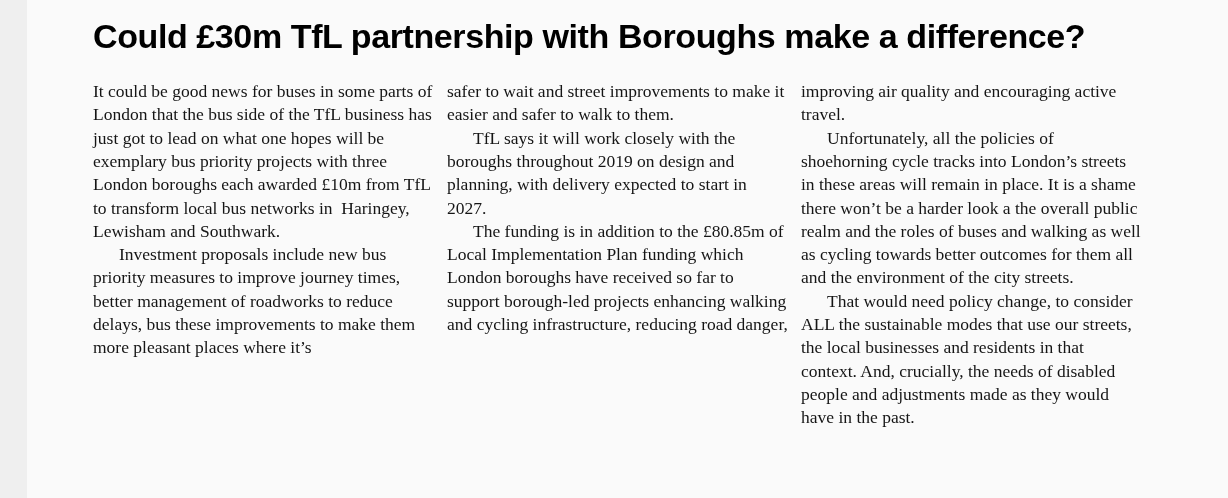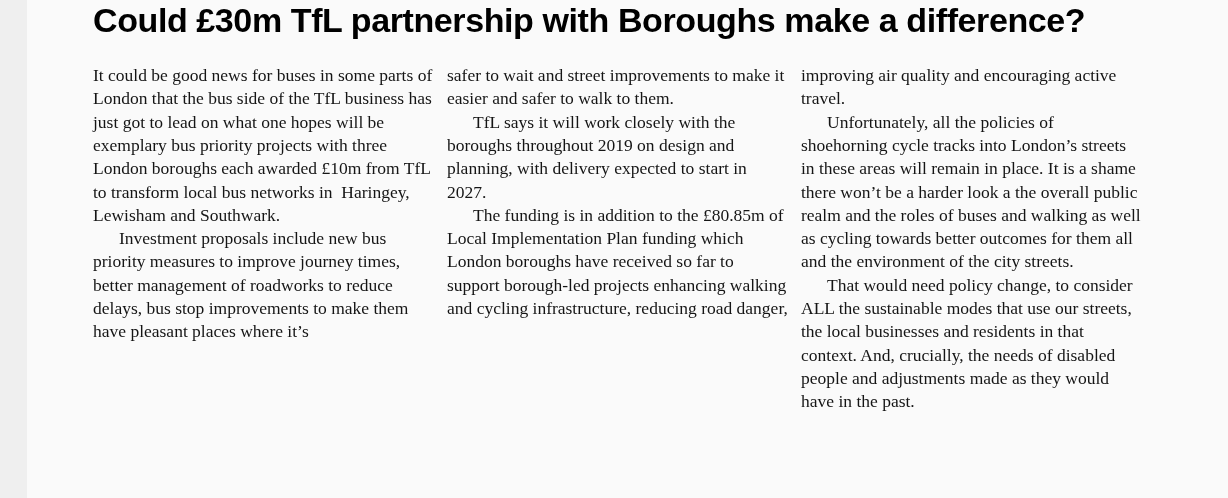--- a/index.html
+++ b/index.html
@@ -31,21 +31,21 @@
     padding: 0 64px 0 66px;
     overflow: hidden;
   }
   h1.headline {
     font-family: "Liberation Sans", sans-serif;
     font-weight: 700;
     font-size: 34px;
     line-height: 1.18;
     letter-spacing: -0.4px;
     color: var(--headline);
-    margin: 0 0 0 0;
+    margin: 16px 0 0 0;
     white-space: nowrap;
   }
   .cols {
     display: flex;
     gap: 12px;
     margin-top: 24px;
     color: var(--ink);
   }
   .col {
     width: 342px;
@@ -67,21 +67,21 @@
 
 <div class="margin-strip"></div>
 
 <div class="sheet">
   <h1 class="headline">Could £30m TfL partnership with Boroughs make a difference?</h1>
 
   <div class="cols">
 
     <div class="col">
       <p>It could be good news for buses in some parts of London that the bus side of the TfL business has just got to lead on what one hopes will be exemplary bus priority projects with three London boroughs each awarded £10m from TfL to transform local bus networks in &nbsp;Haringey, Lewisham and Southwark.</p>
-      <p class="indent">Investment proposals include new bus priority measures to improve journey times, better management of roadworks to reduce delays, bus stop improvements to make them have pleasant places where it’s</p>
+      <p class="indent">Investment proposals include new bus priority measures to improve journey times, better management of roadworks to reduce delays, bus these improvements to make them more pleasant places where it’s</p>
     </div>
 
     <div class="col">
       <p>safer to wait and street improvements to make it easier and safer to walk to them.</p>
       <p class="indent">TfL says it will work closely with the boroughs throughout 2019 on design and planning, with delivery expected to start in 2027.</p>
       <p class="indent">The funding is in addition to the £80.85m of Local Implementation Plan funding which London boroughs have received so far to support borough-led projects enhancing walking and cycling infrastructure, reducing road danger,</p>
     </div>
 
     <div class="col">
       <p>improving air quality and encouraging active travel.</p>

